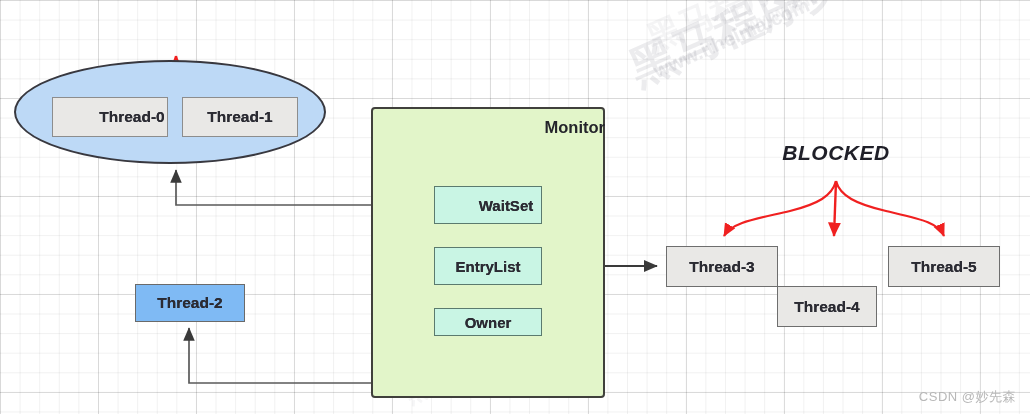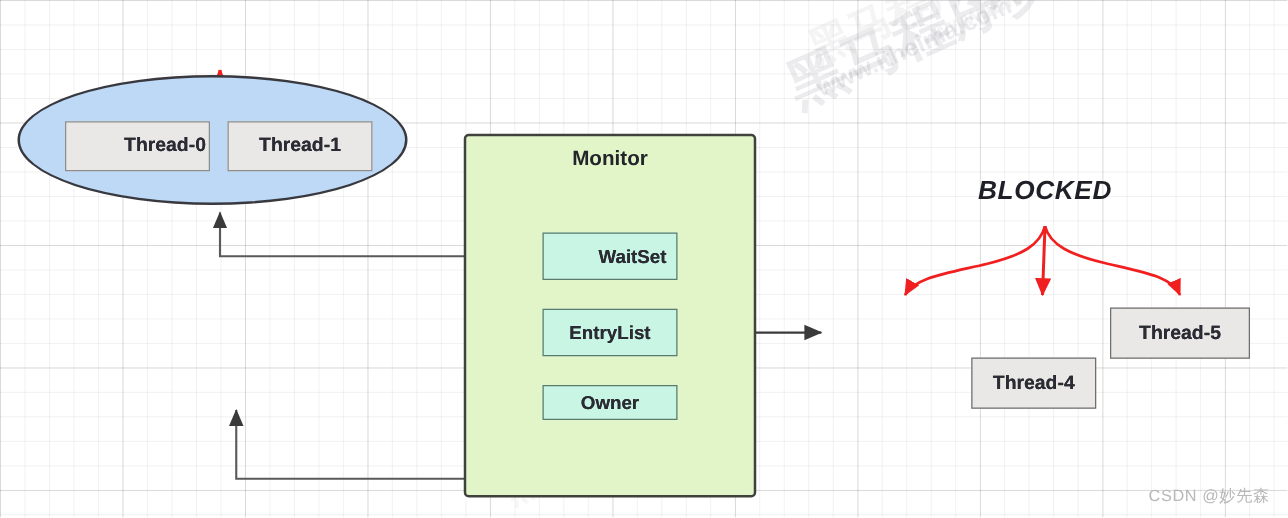--- a/index.html
+++ b/index.html
@@ -71,21 +71,21 @@
   
   #monitor-box{
     position:absolute;left:371px;top:107px;width:234px;height:291px;
     background:#e2f5c9;
     border:2.2px solid #40403c;
     border-radius:4px;
     box-sizing:border-box;
   }
   #monitor-title{
     position:absolute;left:371px;top:118px;width:234px;
-    text-align:center;font-size:16.5px;font-weight:bold;color:#24242b;
+    text-align:right;font-size:16.5px;font-weight:bold;color:#24242b;
   }
   .mon-sub{
     background:#c9f5e4;
     border:1.7px solid #5b7a6e;
     font-size:15px;
   }
   #waitset-box{left:434px;top:186px;width:108px;height:38px;padding-left:36px;}
   #entrylist-box{left:434px;top:247px;width:108px;height:38px;text-align:right;}
   #owner-box{left:434px;top:308px;width:108px;height:28px;}
   
@@ -162,21 +162,23 @@
   <div class="node thread-gray" id="thread-0">Thread-0</div>
   <div class="node thread-gray" id="thread-1">Thread-1</div>
 
   <div id="monitor-box"></div>
   <div id="monitor-title">Monitor</div>
 
   <div class="node mon-sub" id="waitset-box">WaitSet</div>
   <div class="node mon-sub" id="entrylist-box">EntryList</div>
   <div class="node mon-sub" id="owner-box">Owner</div>
 
+  <div class="node" id="thread-2">Thread-2</div>
 
   <div id="blocked-label">BLOCKED</div>
 
+  <div class="node blocked-cell" id="thread-3">Thread-3</div>
   <div class="node blocked-cell" id="thread-4">Thread-4</div>
   <div class="node blocked-cell" id="thread-5">Thread-5</div>
 
   <div id="csdn-watermark">CSDN @妙先森</div>
 
 </div>
 
 </body></html>

